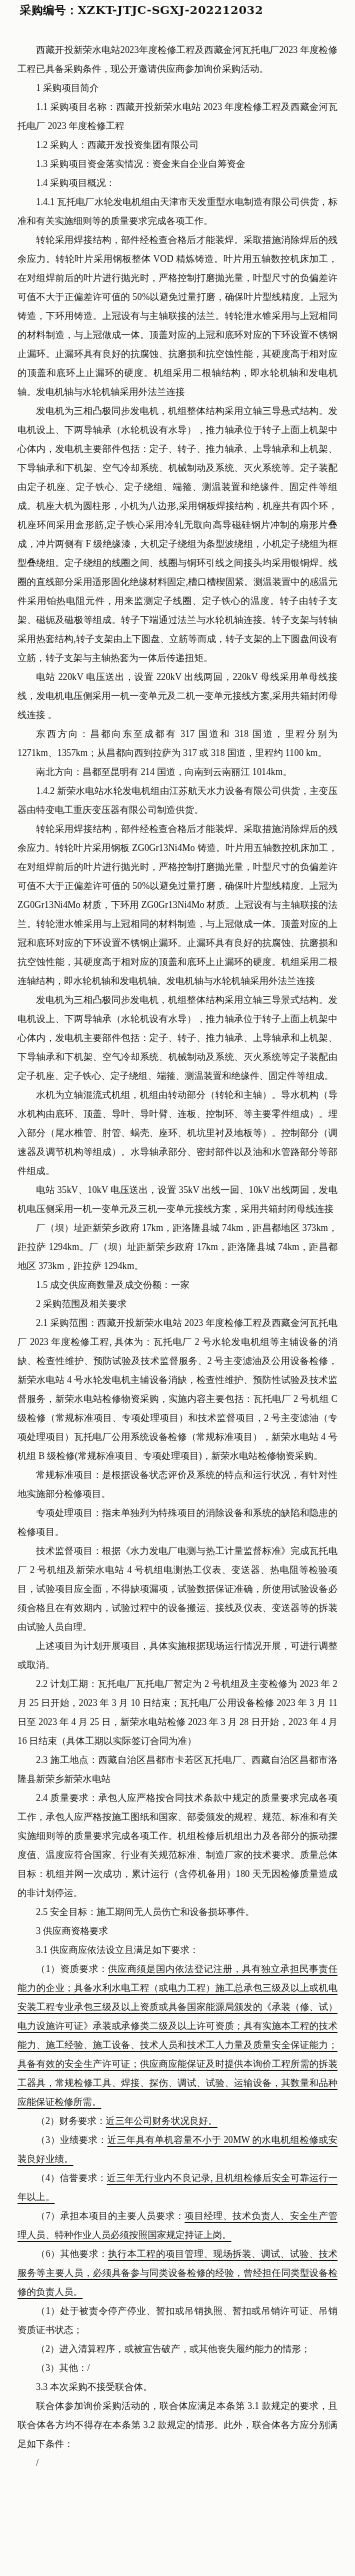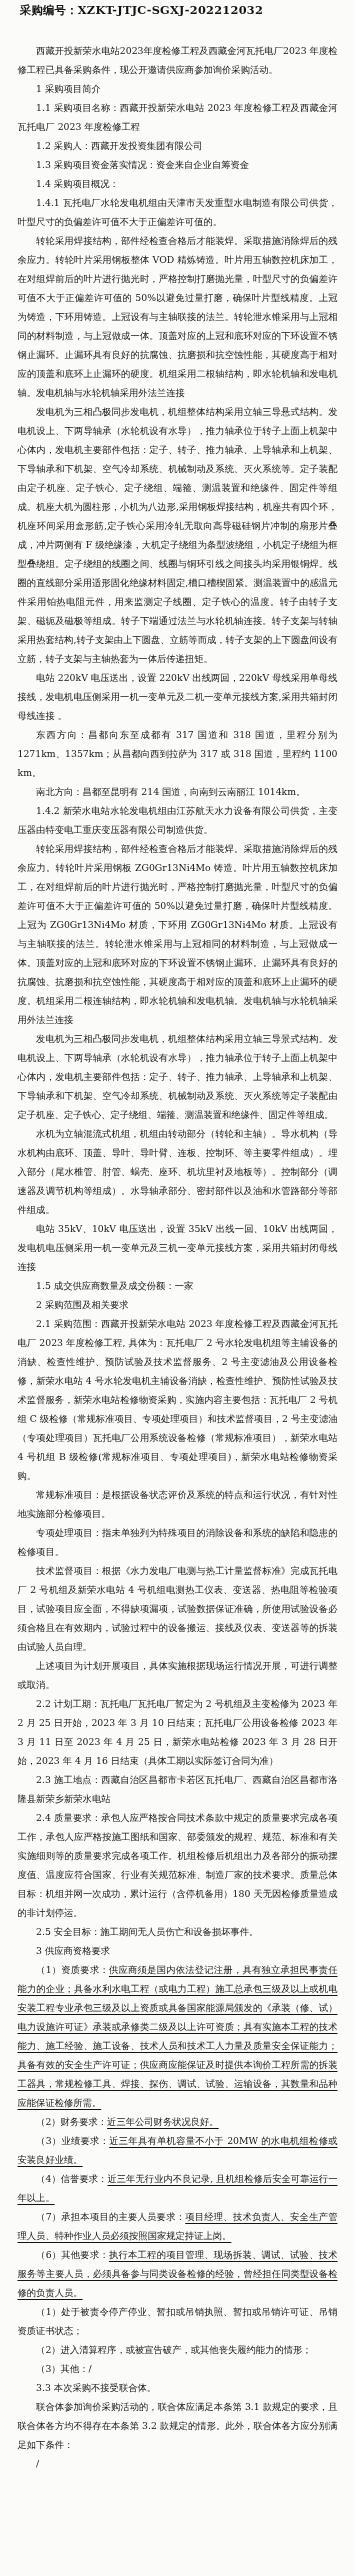--- a/index.html
+++ b/index.html
@@ -24,59 +24,61 @@
   #scan-dot{
     position:absolute;left:41px;top:5.2px;
     font-size:7.2px;color:#333;
   }
   #doc-body{
     padding:23px 17.5px 0 17.5px;
     font-size:9.3px;
     line-height:19px;
     text-align:justify;
   }
-  #doc-body p{margin:0;text-indent:2em;}
+  #doc-body p{margin:0;text-indent:2em;font-family:Liberation Serif, serif;}
   #doc-body span.u{text-decoration:underline;text-underline-offset:2.6px;}
 </style>
 </head>
 <body>
 
 <div id="page">
   <span id="scan-dot">·</span>
   <div id="doc-title">采购编号：XZKT-JTJC-SGXJ-202212032</div>
   <div id="doc-body">
       <p><span>西藏开投新荣水电站2023年度检修工程及西藏金河瓦托电厂2023 年度检修工程已具备采购条件，现公开邀请供应商参加询价采购活动。</span></p>
       <p class="heading"><span>1 采购项目简介</span></p>
       <p><span>1.1 采购项目名称：西藏开投新荣水电站 2023 年度检修工程及西藏金河瓦托电厂 2023 年度检修工程</span></p>
       <p><span>1.2 采购人：西藏开发投资集团有限公司</span></p>
       <p><span>1.3 采购项目资金落实情况：资金来自企业自筹资金</span></p>
       <p><span>1.4 采购项目概况：</span></p>
-      <p><span>1.4.1 瓦托电厂水轮发电机组由天津市天发重型水电制造有限公司供货，叶型尺寸的负偏差许可值不大于正偏差许可值的。</span></p>
+      <p><span>1.4.1 瓦托电厂水轮发电机组由天津市天发重型水电制造有限公司供货，标准和有关实施细则等的质量要求完成各项工作。</span></p>
       <p><span>转轮采用焊接结构，部件经检查合格后才能装焊。采取措施消除焊后的残余应力。转轮叶片采用钢板整体 VOD 精炼铸造。叶片用五轴数控机床加工，在对组焊前后的叶片进行抛光时，严格控制打磨抛光量，叶型尺寸的负偏差许可值不大于正偏差许可值的 50%以避免过量打磨，确保叶片型线精度。上冠为铸造，下环用铸造。上冠设有与主轴联接的法兰。转轮泄水锥采用与上冠相同的材料制造，与上冠做成一体。顶盖对应的上冠和底环对应的下环设置不锈钢止漏环。止漏环具有良好的抗腐蚀、抗磨损和抗空蚀性能，其硬度高于相对应的顶盖和底环上止漏环的硬度。机组采用二根轴结构，即水轮机轴和发电机轴。发电机轴与水轮机轴采用外法兰连接</span></p>
       <p><span>发电机为三相凸极同步发电机，机组整体结构采用立轴三导悬式结构。发电机设上、下两导轴承（水轮机设有水导），推力轴承位于转子上面上机架中心体内，发电机主要部件包括：定子、转子、推力轴承、上导轴承和上机架、下导轴承和下机架、空气冷却系统、机械制动及系统、灭火系统等。定子装配由定子机座、定子铁心、定子绕组、端箍、测温装置和绝缘件、固定件等组成。机座大机为圆柱形，小机为八边形,采用钢板焊接结构，机座共有四个环，机座环间采用盒形筋,定子铁心采用冷轧无取向高导磁硅钢片冲制的扇形片叠成，冲片两侧有 F 级绝缘漆，大机定子绕组为条型波绕组，小机定子绕组为框型叠绕组。定子绕组的线圈之间、线圈与铜环引线之间接头均采用银铜焊。线圈的直线部分采用适形固化绝缘材料固定,槽口槽楔固紧。测温装置中的感温元件采用铂热电阻元件，用来监测定子线圈、定子铁心的温度。转子由转子支架、磁轭及磁极等组成。转子下端通过法兰与水轮机轴连接。转子支架与转轴采用热套结构,转子支架由上下圆盘、立筋等而成，转子支架的上下圆盘间设有立筋，转子支架与主轴热套为一体后传递扭矩。</span></p>
       <p><span>电站 220kV 电压送出，设置 220kV 出线两回，220kV 母线采用单母线接线，发电机电压侧采用一机一变单元及二机一变单元接线方案,采用共箱封闭母线连接 。</span></p>
       <p><span>东西方向：昌都向东至成都有 317 国道和 318 国道，里程分别为 1271km、1357km；从昌都向西到拉萨为 317 或 318 国道，里程约 1100 km。</span></p>
       <p><span>南北方向：昌都至昆明有 214 国道，向南到云南丽江 1014km。</span></p>
       <p><span>1.4.2 新荣水电站水轮发电机组由江苏航天水力设备有限公司供货，主变压器由特变电工重庆变压器有限公司制造供货。</span></p>
       <p><span>转轮采用焊接结构，部件经检查合格后才能装焊。采取措施消除焊后的残余应力。转轮叶片采用钢板 ZG0Gr13Ni4Mo 铸造。叶片用五轴数控机床加工，在对组焊前后的叶片进行抛光时，严格控制打磨抛光量，叶型尺寸的负偏差许可值不大于正偏差许可值的 50%以避免过量打磨，确保叶片型线精度。上冠为 ZG0Gr13Ni4Mo 材质，下环用 ZG0Gr13Ni4Mo 材质。上冠设有与主轴联接的法兰。转轮泄水锥采用与上冠相同的材料制造，与上冠做成一体。顶盖对应的上冠和底环对应的下环设置不锈钢止漏环。止漏环具有良好的抗腐蚀、抗磨损和抗空蚀性能，其硬度高于相对应的顶盖和底环上止漏环的硬度。机组采用二根连轴结构，即水轮机轴和发电机轴。发电机轴与水轮机轴采用外法兰连接</span></p>
       <p><span>发电机为三相凸极同步发电机，机组整体结构采用立轴三导景式结构。发电机设上、下两导轴承（水轮机设有水导），推力轴承位于转子上面上机架中心体内，发电机主要部件包括：定子、转子、推力轴承、上导轴承和上机架、下导轴承和下机架、空气冷却系统、机械制动及系统、灭火系统等定子装配由定子机座、定子铁心、定子绕组、端箍、测温装置和绝缘件、固定件等组成。</span></p>
       <p><span>水机为立轴混流式机组，机组由转动部分（转轮和主轴）。导水机构（导水机构由底环、顶盖、导叶、导叶臂、连板、控制环、等主要零件组成）。埋入部分（尾水椎管、肘管、蜗壳、座环、机坑里衬及地板等）。控制部分（调速器及调节机构等组成）。水导轴承部分、密封部件以及油和水管路部分等部件组成。</span></p>
       <p><span>电站 35kV、10kV 电压送出，设置 35kV 出线一回、10kV 出线两回，发电机电压侧采用一机一变单元及三机一变单元接线方案，采用共箱封闭母线连接</span></p>
+      <p><span>厂（坝）址距新荣乡政府 17km，距洛隆县城 74km，距昌都地区 373km，距拉萨 1294km。厂（坝）址距新荣乡政府 17km，距洛隆县城 74km，距昌都地区 373km，距拉萨 1294km。</span></p>
       <p><span>1.5 成交供应商数量及成交份额：一家</span></p>
       <p class="heading"><span>2 采购范围及相关要求</span></p>
       <p><span>2.1 采购范围：西藏开投新荣水电站 2023 年度检修工程及西藏金河瓦托电厂 2023 年度检修工程, 具体为：瓦托电厂 2 号水轮发电机组等主辅设备的消缺、检查性维护、预防试验及技术监督服务、2 号主变滤油及公用设备检修，新荣水电站 4 号水轮发电机主辅设备消缺，检查性维护、预防性试验及技术监督服务，新荣水电站检修物资采购，实施内容主要包括：瓦托电厂 2 号机组 C 级检修（常规标准项目、专项处理项目）和技术监督项目，2 号主变滤油（专项处理项目）瓦托电厂公用系统设备检修（常规标准项目），新荣水电站 4 号机组 B 级检修(常规标准项目、专项处理项目)，新荣水电站检修物资采购。</span></p>
       <p><span>常规标准项目：是根据设备状态评价及系统的特点和运行状况，有针对性地实施部分检修项目。</span></p>
       <p><span>专项处理项目：指未单独列为特殊项目的消除设备和系统的缺陷和隐患的检修项目。</span></p>
       <p><span>技术监督项目：根据《水力发电厂电测与热工计量监督标准》完成瓦托电厂 2 号机组及新荣水电站 4 号机组电测热工仪表、变送器、热电阻等检验项目，试验项目应全面，不得缺项漏项，试验数据保证准确，所使用试验设备必须合格且在有效期内，试验过程中的设备搬运、接线及仪表、变送器等的拆装由试验人员自理。</span></p>
       <p><span>上述项目为计划开展项目，具体实施根据现场运行情况开展，可进行调整或取消。</span></p>
       <p><span>2.2 计划工期：瓦托电厂瓦托电厂暂定为 2 号机组及主变检修为 2023 年 2 月 25 日开始，2023 年 3 月 10 日结束；瓦托电厂公用设备检修 2023 年 3 月 11 日至 2023 年 4 月 25 日，新荣水电站检修 2023 年 3 月 28 日开始，2023 年 4 月 16 日结束（具体工期以实际签订合同为准）</span></p>
       <p><span>2.3 施工地点：西藏自治区昌都市卡若区瓦托电厂、西藏自治区昌都市洛隆县新荣乡新荣水电站</span></p>
       <p><span>2.4 质量要求：承包人应严格按合同技术条款中规定的质量要求完成各项工作，承包人应严格按施工图纸和国家、部委颁发的规程、规范、标准和有关实施细则等的质量要求完成各项工作。机组检修后机组出力及各部分的振动摆度值、温度应符合国家、行业有关规范标准、制造厂家的技术要求。质量总体目标：机组并网一次成功，累计运行（含停机备用）180 天无因检修质量造成的非计划停运。</span></p>
       <p><span>2.5 安全目标：施工期间无人员伤亡和设备损坏事件。</span></p>
       <p class="heading"><span>3 供应商资格要求</span></p>
+      <p><span>3.1 供应商应依法设立且满足如下要求：</span></p>
       <p><span>（1）资质要求：</span><span class="u">供应商须是国内依法登记注册，具有独立承担民事责任能力的企业；具备水利水电工程（或电力工程）施工总承包三级及以上或机电安装工程专业承包三级及以上资质或具备国家能源局颁发的《承装（修、试）电力设施许可证》承装或承修类二级及以上许可资质；具有实施本工程的技术能力、施工经验、施工设备、技术人员和技术工人力量及质量安全保证能力；具备有效的安全生产许可证；供应商应能保证及时提供本询价工程所需的拆装工器具，常规检修工具、焊接、探伤、调试、试验、运输设备，其数量和品种应能保证检修所需。</span></p>
       <p><span>（2）财务要求：</span><span class="u">近三年公司财务状况良好。</span></p>
       <p><span>（3）业绩要求：</span><span class="u">近三年具有单机容量不小于 20MW 的水电机组检修或安装良好业绩。</span></p>
       <p><span>（4）信誉要求：</span><span class="u">近三年无行业内不良记录, 且机组检修后安全可靠运行一年以上。</span></p>
       <p><span>（7）承担本项目的主要人员要求：</span><span class="u">项目经理、技术负责人、安全生产管理人员、特种作业人员必须按照国家规定持证上岗。</span></p>
       <p><span>（6）其他要求：</span><span class="u">执行本工程的项目管理、现场拆装、调试、试验、技术服务等主要人员，必须具备参与同类设备检修的经验，曾经担任同类型设备检修的负责人员。</span></p>
       <p><span>（1）处于被责令停产停业、暂扣或吊销执照、暂扣或吊销许可证、吊销资质证书状态；</span></p>
       <p><span>（2）进入清算程序，或被宣告破产，或其他丧失履约能力的情形；</span></p>
       <p><span>（3）其他：/</span></p>
       <p><span>3.3 本次采购不接受联合体。</span></p>

